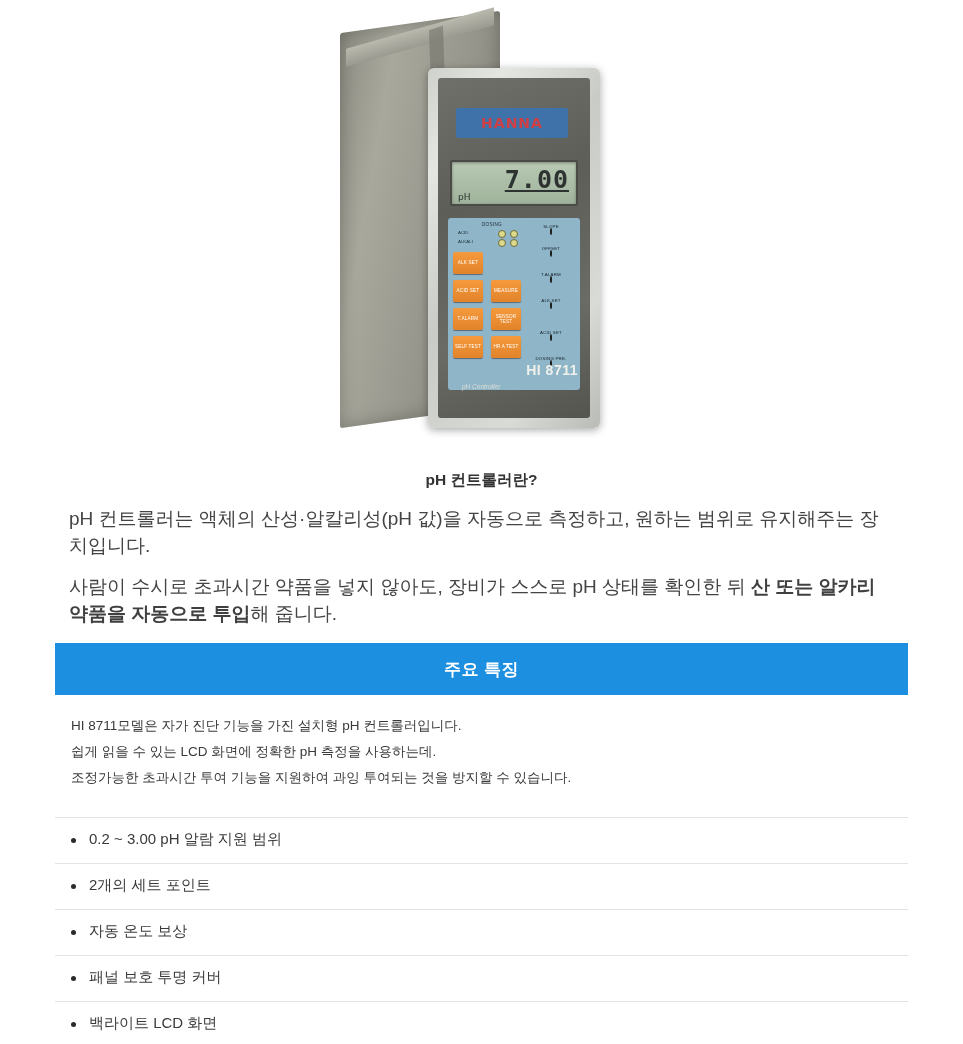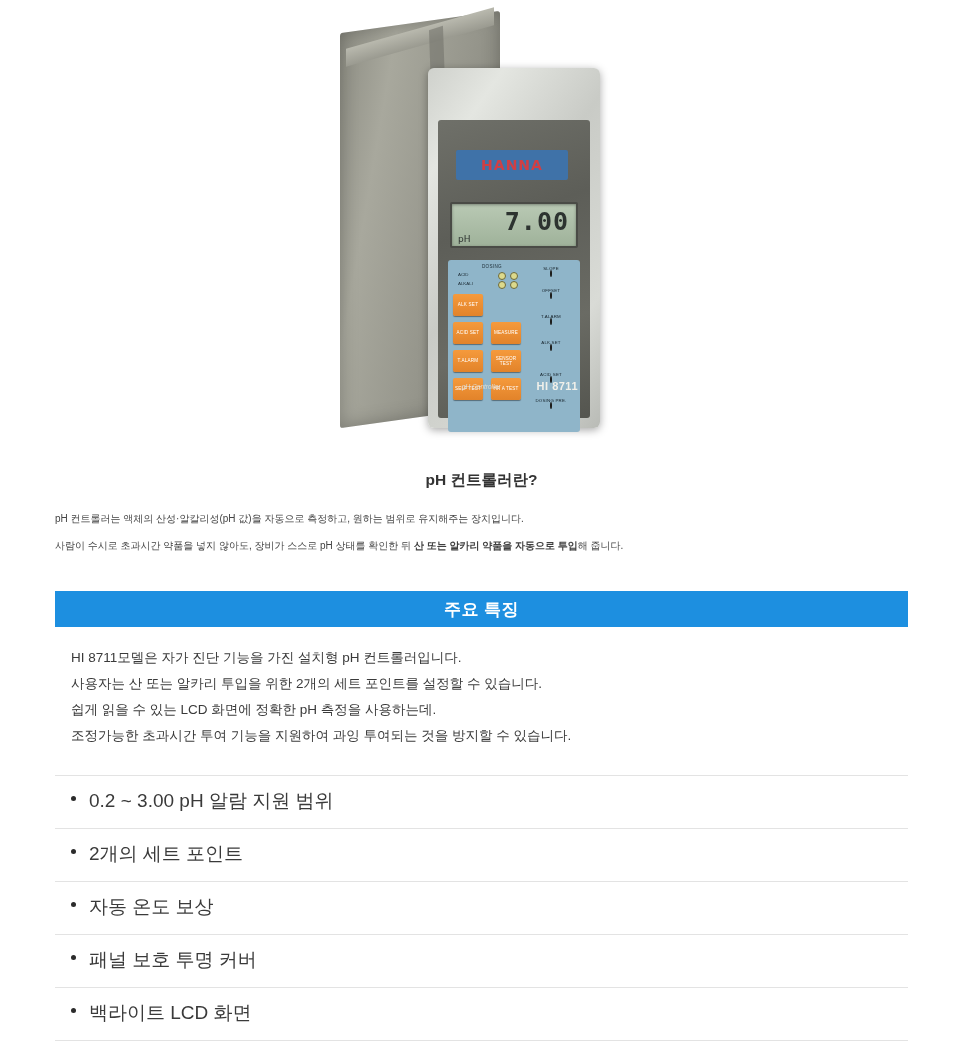--- a/index.html
+++ b/index.html
@@ -76,21 +76,20 @@
     box-shadow: 0 2px 8px rgba(0,0,0,.35);
   }
   .faceplate {
     position: absolute;
     left: 10px;
     top: 10px;
     right: 10px;
     bottom: 10px;
     background: linear-gradient(160deg, #6f7069 0%, #5d5e58 35%, #6a6b64 70%, #54554f 100%);
     border-radius: 3px;
-    margin-top: 42px;
   }
   .brand-strip {
     position: absolute;
     left: 18px;
     top: 30px;
     width: 112px;
     height: 30px;
     background: #3f72a8;
     border-radius: 2px;
     display: flex;
@@ -118,20 +117,21 @@
   }
   .lcd .reading {
     position: absolute;
     right: 7px;
     top: 3px;
     font-family: "DejaVu Sans Mono", monospace;
     font-size: 25px;
     font-weight: bold;
     color: #2d3330;
     letter-spacing: 1px;
+    text-decoration: underline;
   }
   .lcd .unit {
     position: absolute;
     left: 6px;
     bottom: 2px;
     font-family: "DejaVu Sans", sans-serif;
     font-size: 9px;
     color: #2d3330;
   }
   .keypad {
@@ -220,23 +220,23 @@
   .trim .tlabel { display: block; font-size: 4.4px; letter-spacing: .2px; }
   .trim .knob {
     width: 9px; height: 9px; border-radius: 50%;
     background: radial-gradient(circle at 35% 30%, #6c6c64, #2b2b28);
     margin: 1px auto 0;
     border: 1px solid #1c1c1a;
   }
   .model-name {
     position: absolute;
     right: 12px;
-    bottom: 26px;
+    bottom: 40px;
     color: #f0f0ea;
-    font-size: 11px;
+    font-size: 14px;
     font-weight: bold;
     letter-spacing: .5px;
   }
   .controller-label {
     position: absolute;
     left: 24px;
     bottom: 28px;
     color: #dcdcd4;
     font-size: 6.5px;
     font-style: italic;
@@ -248,32 +248,32 @@
   }
   h2.section-title {
     font-size: 15.5px;
     font-weight: bold;
     color: #333333;
     margin: 18px 0 14px 0;
     font-family: "Liberation Sans", sans-serif;
     text-align: center;
   }
   p.lede {
-    font-size: 10px;
+    font-size: 19px;
     line-height: 27px;
     color: #444444;
-    margin: 0;
+    margin: 14px;
   }
   p.lede .bold {
     font-weight: bold;
     color: #404040;
   }
   .banner {
-    margin-top: 32px;
-    height: 36px;
+    margin-top: 16px;
+    height: 52px;
     background: #1d8fe0;
     color: #ffffff;
     font-size: 17px;
     font-weight: bold;
     display: flex;
     align-items: center;
     justify-content: center;
     letter-spacing: .5px;
   }
   .feature-lines {
@@ -288,21 +288,21 @@
   }
   ul.bullet-list {
     margin: 26px 0 0 0;
     padding: 0;
     list-style: none;
   }
   ul.bullet-list li {
     border-bottom: 1px solid #e3e3e3;
     padding: 12px 0 14px 34px;
     position: relative;
-    font-size: 19px;
+    font-size: 15px;
     color: #3a3a3a;
   }
   ul.bullet-list li:first-child { border-top: 1px solid #e3e3e3; }
   ul.bullet-list li::before {
     content: "";
     position: absolute;
     left: 16px;
     top: 20px;
     width: 5px;
     height: 5px;
@@ -401,21 +401,20 @@
 
     <p class="lede">pH 컨트롤러는 액체의 산성·알칼리성(pH 값)을 자동으로 측정하고, 원하는 범위로 유지해주는 장치입니다.</p>
     <p class="lede"><span>사람이 수시로 초과시간 약품을 넣지 않아도, 장비가 스스로 pH 상태를 확인한 뒤 </span><span class="bold">산 또는 알카리 약품을 자동으로 투입</span><span>해 줍니다.</span></p>
 
     <div class="banner">
       <span>주요 특징</span>
     </div>
 
     <ul class="feature-lines">
       <li>HI 8711모델은 자가 진단 기능을 가진 설치형 pH 컨트롤러입니다.</li>
-      <li>사용자는 산 또는 알카리 투입을 위한 2개의 세트 포인트를 설정할 수 있습니다.</li>
       <li>쉽게 읽을 수 있는 LCD 화면에 정확한 pH 측정을 사용하는데.</li>
       <li>조정가능한 초과시간 투여 기능을 지원하여 과잉 투여되는 것을 방지할 수 있습니다.</li>
     </ul>
 
     <ul class="bullet-list">
       <li>0.2 ~ 3.00 pH 알람 지원 범위</li>
       <li>2개의 세트 포인트</li>
       <li>자동 온도 보상</li>
       <li>패널 보호 투명 커버</li>
       <li>백라이트 LCD 화면</li>

